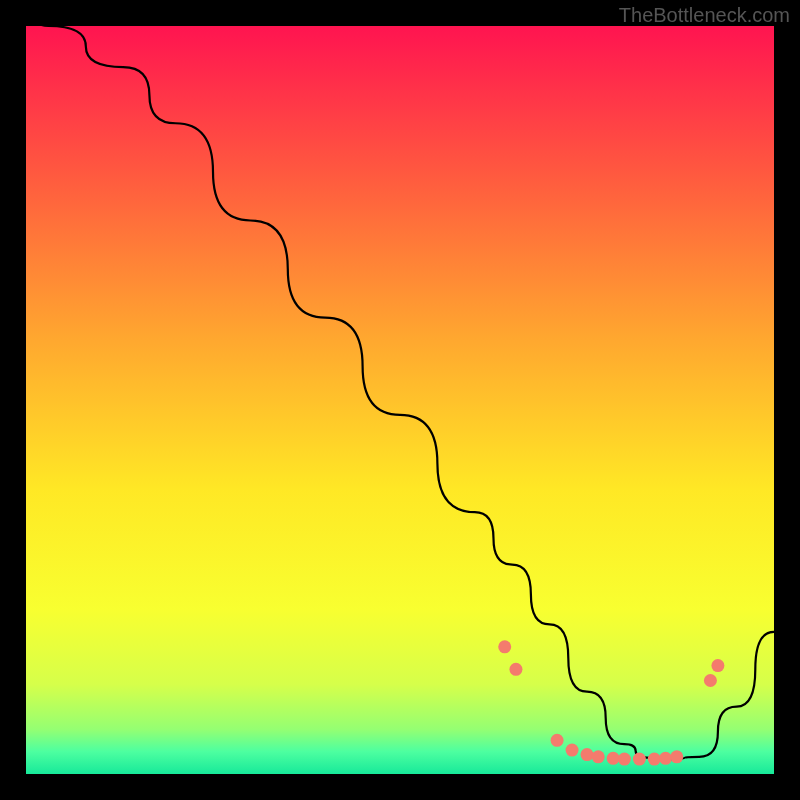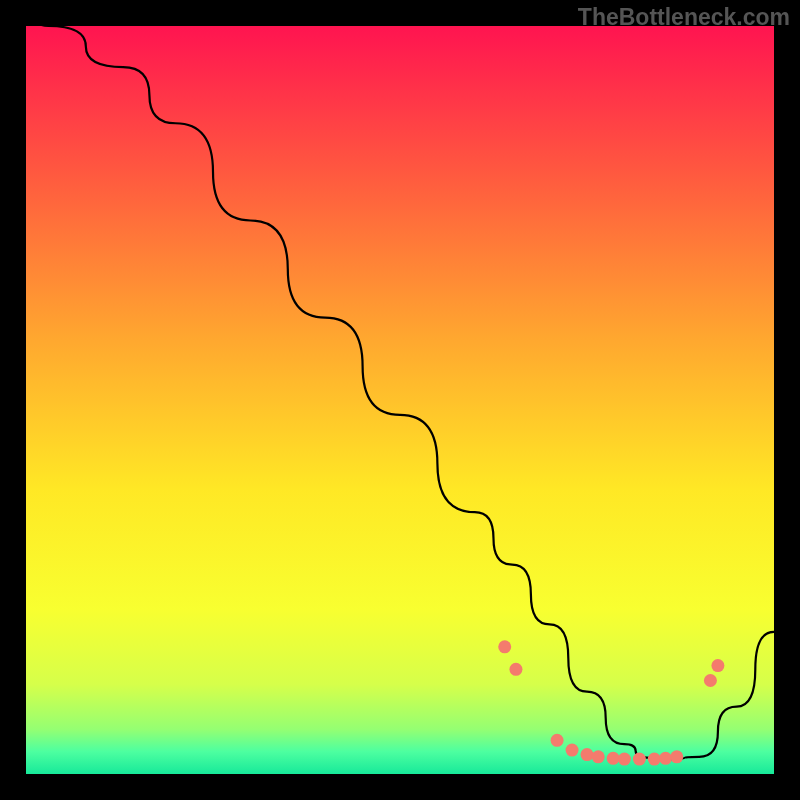--- a/index.html
+++ b/index.html
@@ -8,22 +8,22 @@
     height: 800px;
     background: #000;
     position: relative;
     font-family: Arial, sans-serif;
   }
   .watermark {
     position: absolute;
     top: 4px;
     right: 10px;
     color: #555;
-    font-size: 23px;
-    font-weight: bold;
+    font-size: 20px;
+    font-weight: normal;
     z-index: 10;
   }
   .plot-area {
     position: absolute;
     left: 26px;
     top: 26px;
     width: 748px;
     height: 748px;
     overflow: hidden;
   }

